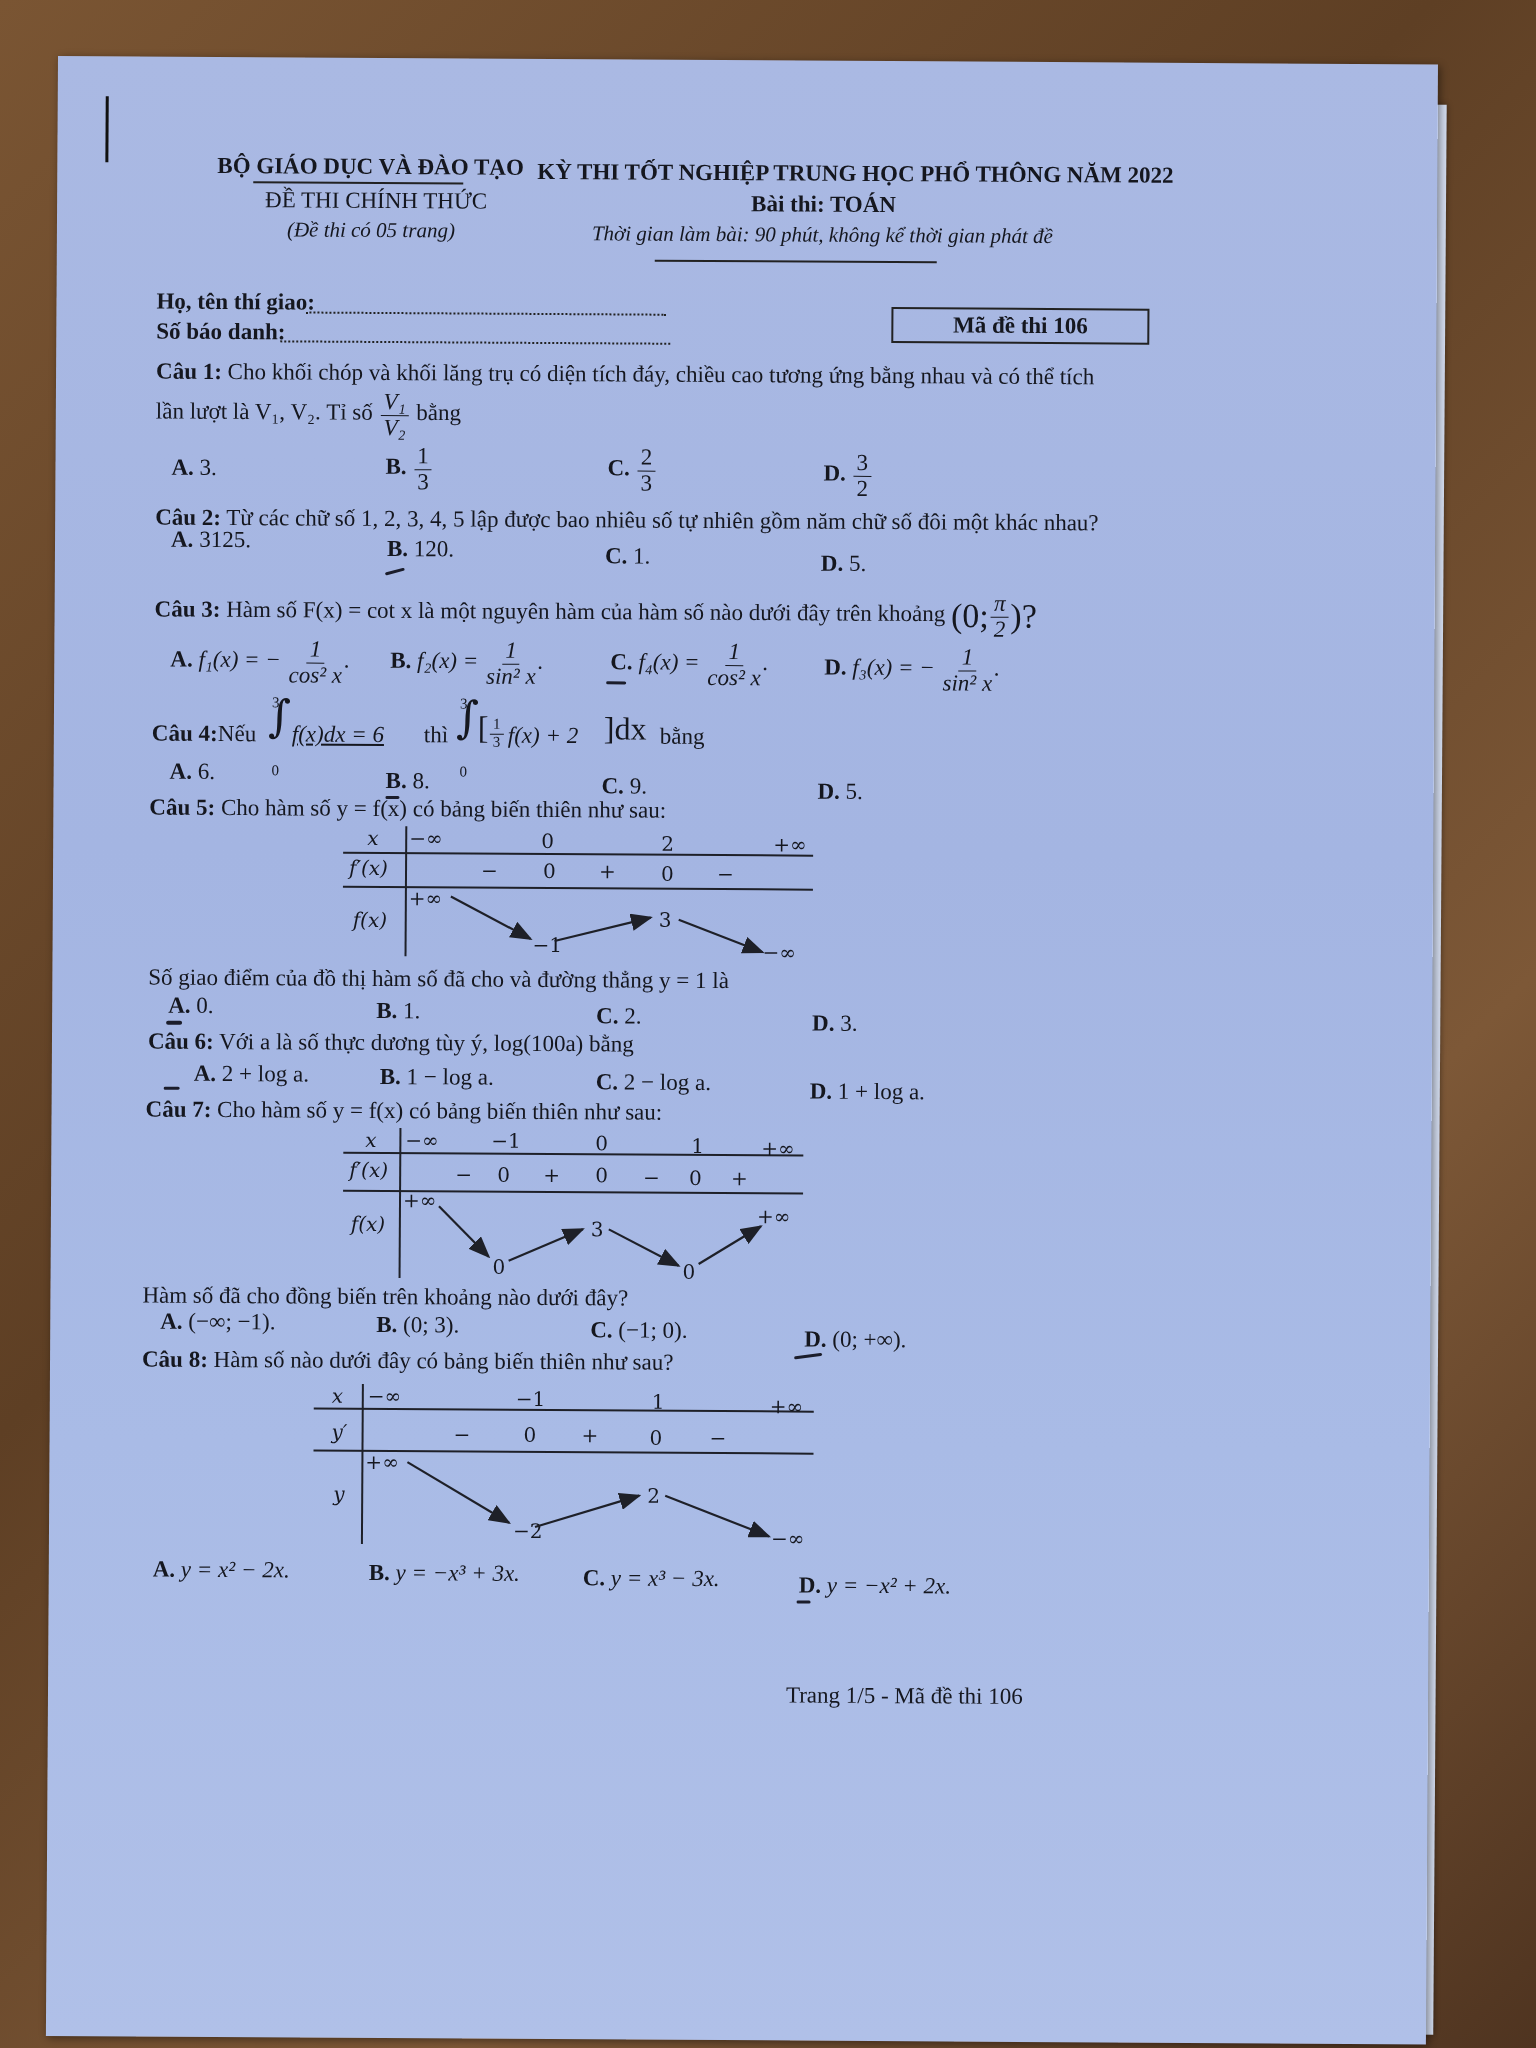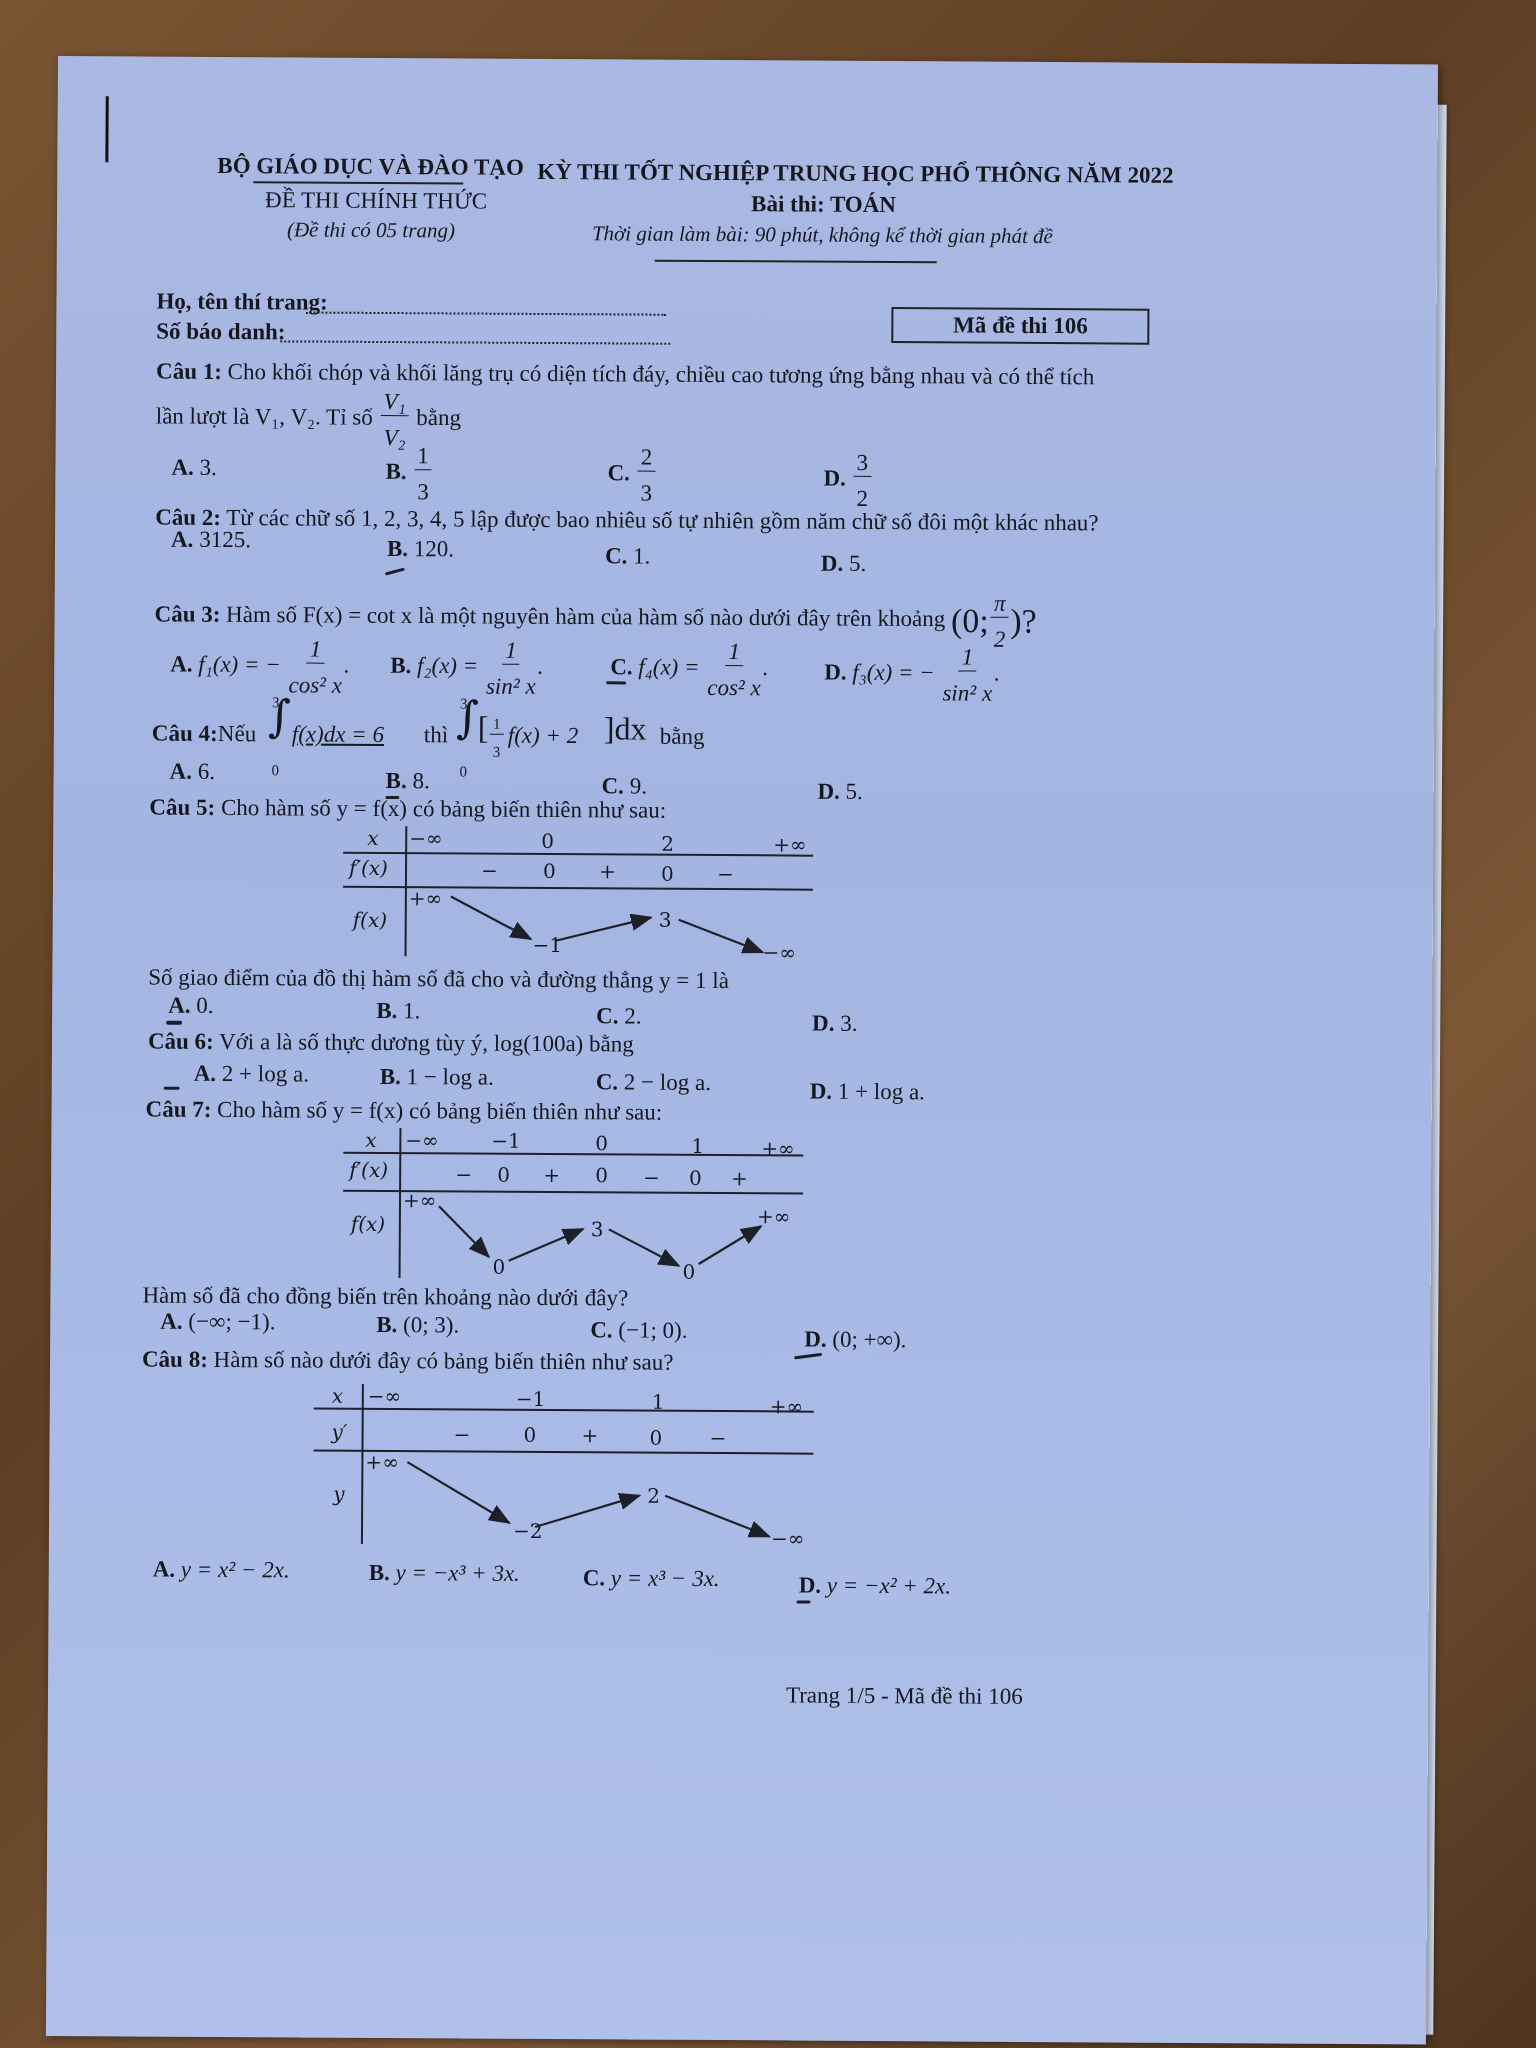--- a/index.html
+++ b/index.html
@@ -13,21 +13,21 @@
        background:linear-gradient(180deg,#aab9e3 0%,#a4b5e2 40%,#a9bbe6 70%,#b0c0e8 100%);
        transform:rotate(0.35deg);transform-origin:top left;box-shadow:2px 2px 8px rgba(0,0,0,.45);}
   .abs{position:absolute;white-space:nowrap;}
   .b{font-weight:bold;}
   .i{font-style:italic;}
   .hdr{font-size:23px;}
   .q{font-size:23px;line-height:30px;}
   .opt{font-size:23px;}
   .frac{display:inline-flex;flex-direction:column;align-items:center;vertical-align:middle;line-height:1;margin:0 2px;}
   .frac .num{padding:0 3px 2px;border-bottom:1.5px solid #15171f;}
-  .frac .den{padding-top:10px;font-family:Liberation Serif, serif;}
+  .frac .den{padding-top:0;font-family:Liberation Serif, serif;}
   .dots{border-bottom:2px dotted #222;}
   .ma-box{border:2px solid #222;padding:3px 0;text-align:center;}
   .vt{position:absolute;}
   .vt .h{position:absolute;height:2px;background:#1e2028;}
   .vt .v{position:absolute;width:2px;background:#1e2028;}
   .vt .t{position:absolute;font-family:"DejaVu Serif",serif;font-size:20px;white-space:nowrap;}
   svg line{stroke:#1e2028;stroke-width:2.2;}
   .mark{position:absolute;height:3px;background:#1b1d2b;border-radius:2px;}
 </style>
 </head>
@@ -43,21 +43,21 @@
   <div class="abs hdr b" style="left:160px;top:96px;">BỘ GIÁO DỤC VÀ ĐÀO TẠO</div>
   <div class="abs" style="left:196px;top:124px;width:210px;height:2px;background:#222;"></div>
   <div class="abs hdr" style="left:208px;top:130px;">ĐỀ THI CHÍNH THỨC</div>
   <div class="abs hdr i" style="left:230px;top:160px;font-size:21px;">(Đề thi có 05 trang)</div>
 
   <div class="abs hdr b" style="left:480px;top:100px;">KỲ THI TỐT NGHIỆP TRUNG HỌC PHỔ THÔNG NĂM 2022</div>
   <div class="abs hdr b" style="left:694px;top:131px;">Bài thi: TOÁN</div>
   <div class="abs hdr i" style="left:535px;top:162px;font-size:21px;">Thời gian làm bài: 90 phút, không kể thời gian phát đề</div>
   <div class="abs" style="left:598px;top:200px;width:282px;height:2px;background:#222;"></div>
 
-  <div class="abs b" style="left:100px;top:232px;font-size:23px;">Họ, tên thí trang:</div>
+  <div class="abs b" style="left:100px;top:232px;font-size:23px;">Họ, tên thí giao:</div>
   <div class="abs dots" style="left:250px;top:254px;width:360px;"></div>
   <div class="abs b" style="left:100px;top:262px;font-size:23px;">Số báo danh:</div>
   <div class="abs dots" style="left:224px;top:283px;width:390px;"></div>
   <div class="abs ma-box b" style="left:835px;top:246px;width:254px;font-size:23px;">Mã đề thi 106</div>
 
   <div class="abs q" style="left:100px;top:300px;">
     <span class="b">Câu 1:</span>
     <span>Cho khối chóp và khối lăng trụ có diện tích đáy, chiều cao tương ứng bằng nhau và có thể tích</span>
   </div>
   <div class="abs q" style="left:100px;top:332px;">

